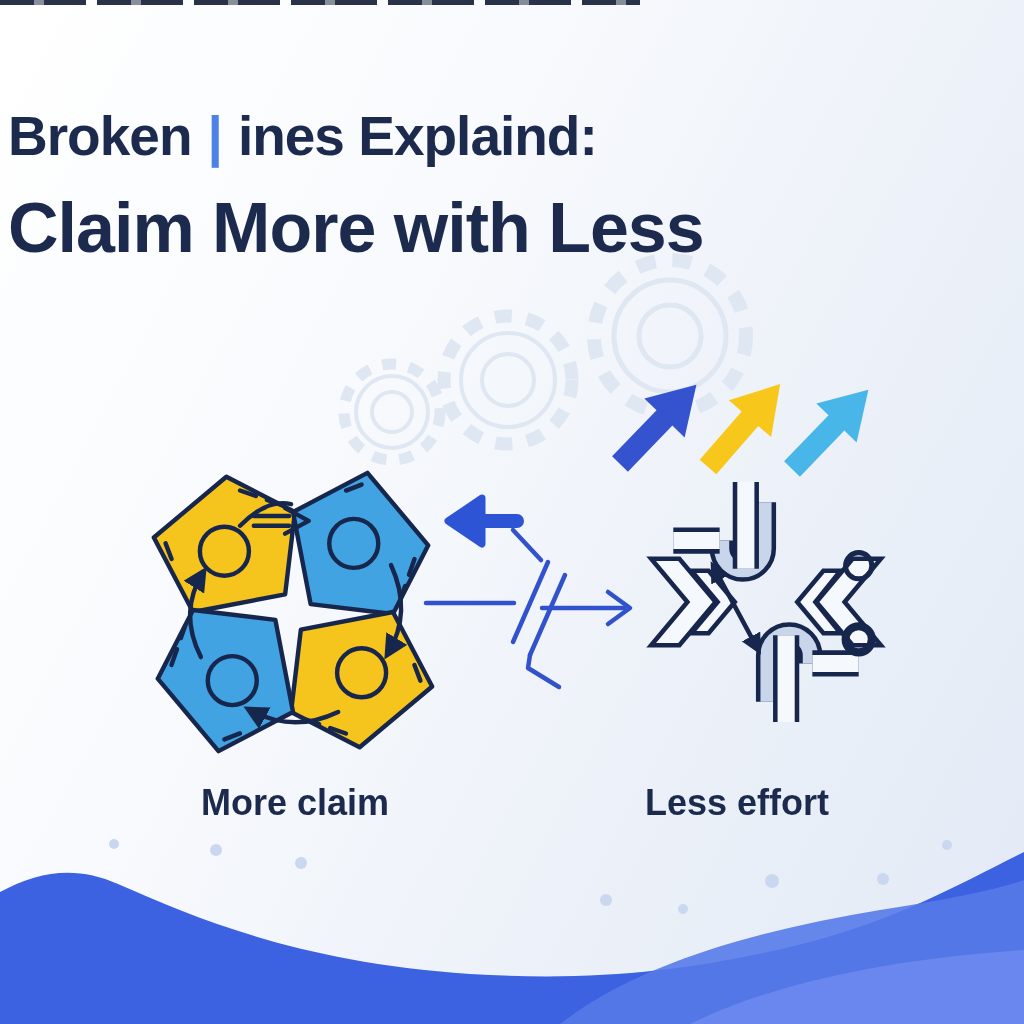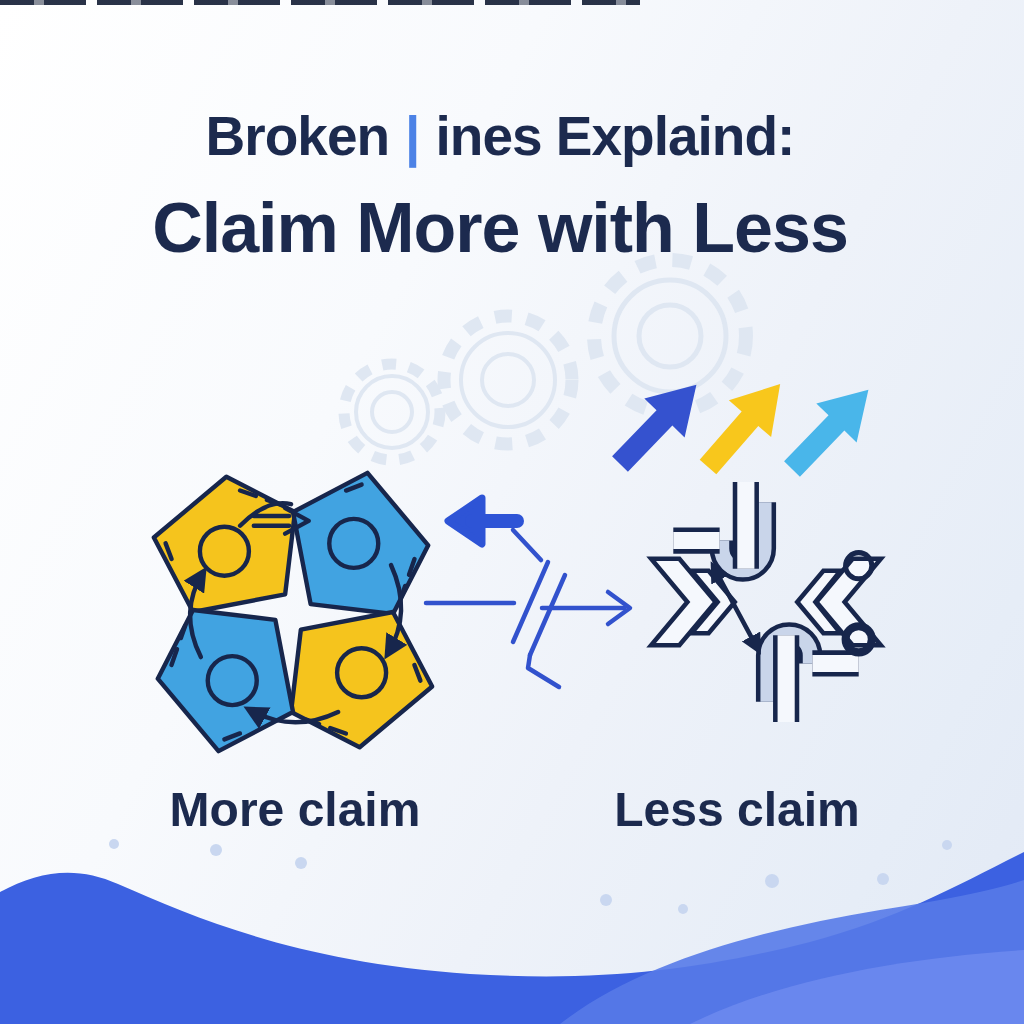--- a/index.html
+++ b/index.html
@@ -18,41 +18,41 @@
   #top-strip{
     left:0;top:0;width:640px;height:5px;
     background:repeating-linear-gradient(90deg,
       var(--bgStrip) 0 34px, rgba(23,33,56,.55) 34px 44px,
       var(--bgStrip) 44px 86px, rgba(23,33,56,0) 86px 97px);
     opacity:.92;
   }
 
   
   #title{
-    left:0;top:96px;width:1000px;text-align:center;
+    left:8px;top:96px;width:1000px;text-align:left;
     color:var(--navy);
     font-weight:bold;
     font-size:55px;
     letter-spacing:-1px;
     line-height:1.48;
   }
   #title .sep{
     color:var(--titleBar);
     font-weight:bold;
     padding:0 16px;
   }
   #title .line2{font-size:70px;}
 
   
   .caption{
     top:782px;
     transform:translateX(-50%);
     color:var(--navy);
     font-weight:bold;
-    font-size:48px;
+    font-size:36px;
     letter-spacing:0;
     white-space:nowrap;
   }
   #label-left{left:295px;}
   #label-right{left:737px;}
 
   
   .o-navy{stroke:var(--outline);fill:none;stroke-width:4.5;stroke-linecap:round;stroke-linejoin:round;}
   .f-yellow{fill:var(--yellow);stroke:var(--outline);stroke-width:4.5;stroke-linejoin:round;}
   .f-blue{fill:var(--blue);stroke:var(--outline);stroke-width:4.5;stroke-linejoin:round;}
@@ -183,21 +183,21 @@
 
     <g>
       <circle cx="212" cy="95" r="13" fill="none" stroke="var(--outline)" stroke-width="5"></circle>
       <circle cx="212" cy="168" r="13" fill="none" stroke="var(--outline)" stroke-width="8"></circle>
     </g>
 
     <path d="M68,96 L112,178" class="o-navy" marker-start="url(#ah2)" marker-end="url(#ah2)"></path>
   </svg>
 
   <div id="label-left" class="abs caption">More claim</div>
-  <div id="label-right" class="abs caption">Less claim</div>
+  <div id="label-right" class="abs caption">Less effort</div>
 
   <svg class="abs" style="left:0;top:830px;" width="1024" height="100" viewBox="0 0 1024 100">
     <circle class="dot" cx="114" cy="14" r="5"></circle>
     <circle class="dot" cx="216" cy="20" r="6"></circle>
     <circle class="dot" cx="301" cy="33" r="6"></circle>
     <circle class="dot" cx="606" cy="70" r="6"></circle>
     <circle class="dot" cx="683" cy="79" r="5"></circle>
     <circle class="dot" cx="772" cy="51" r="7"></circle>
     <circle class="dot" cx="883" cy="49" r="6"></circle>
     <circle class="dot" cx="947" cy="15" r="5"></circle>

